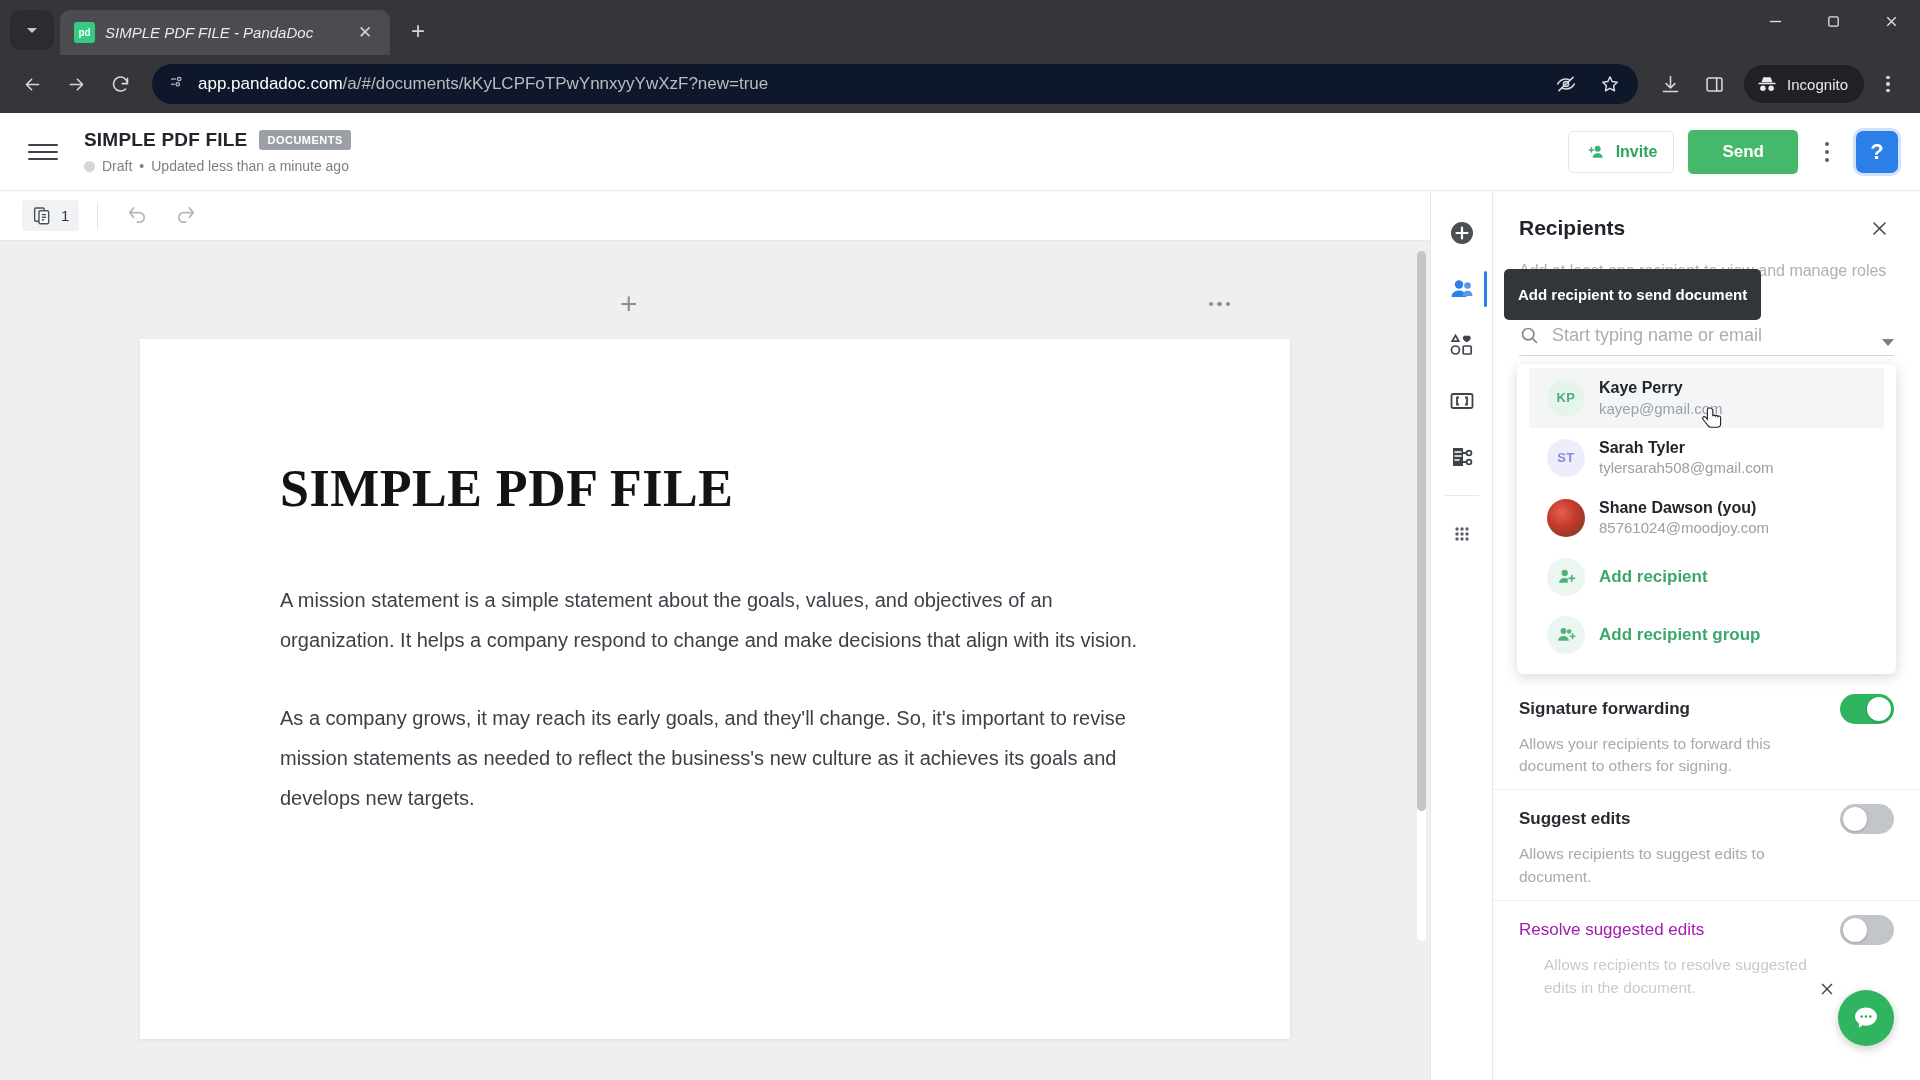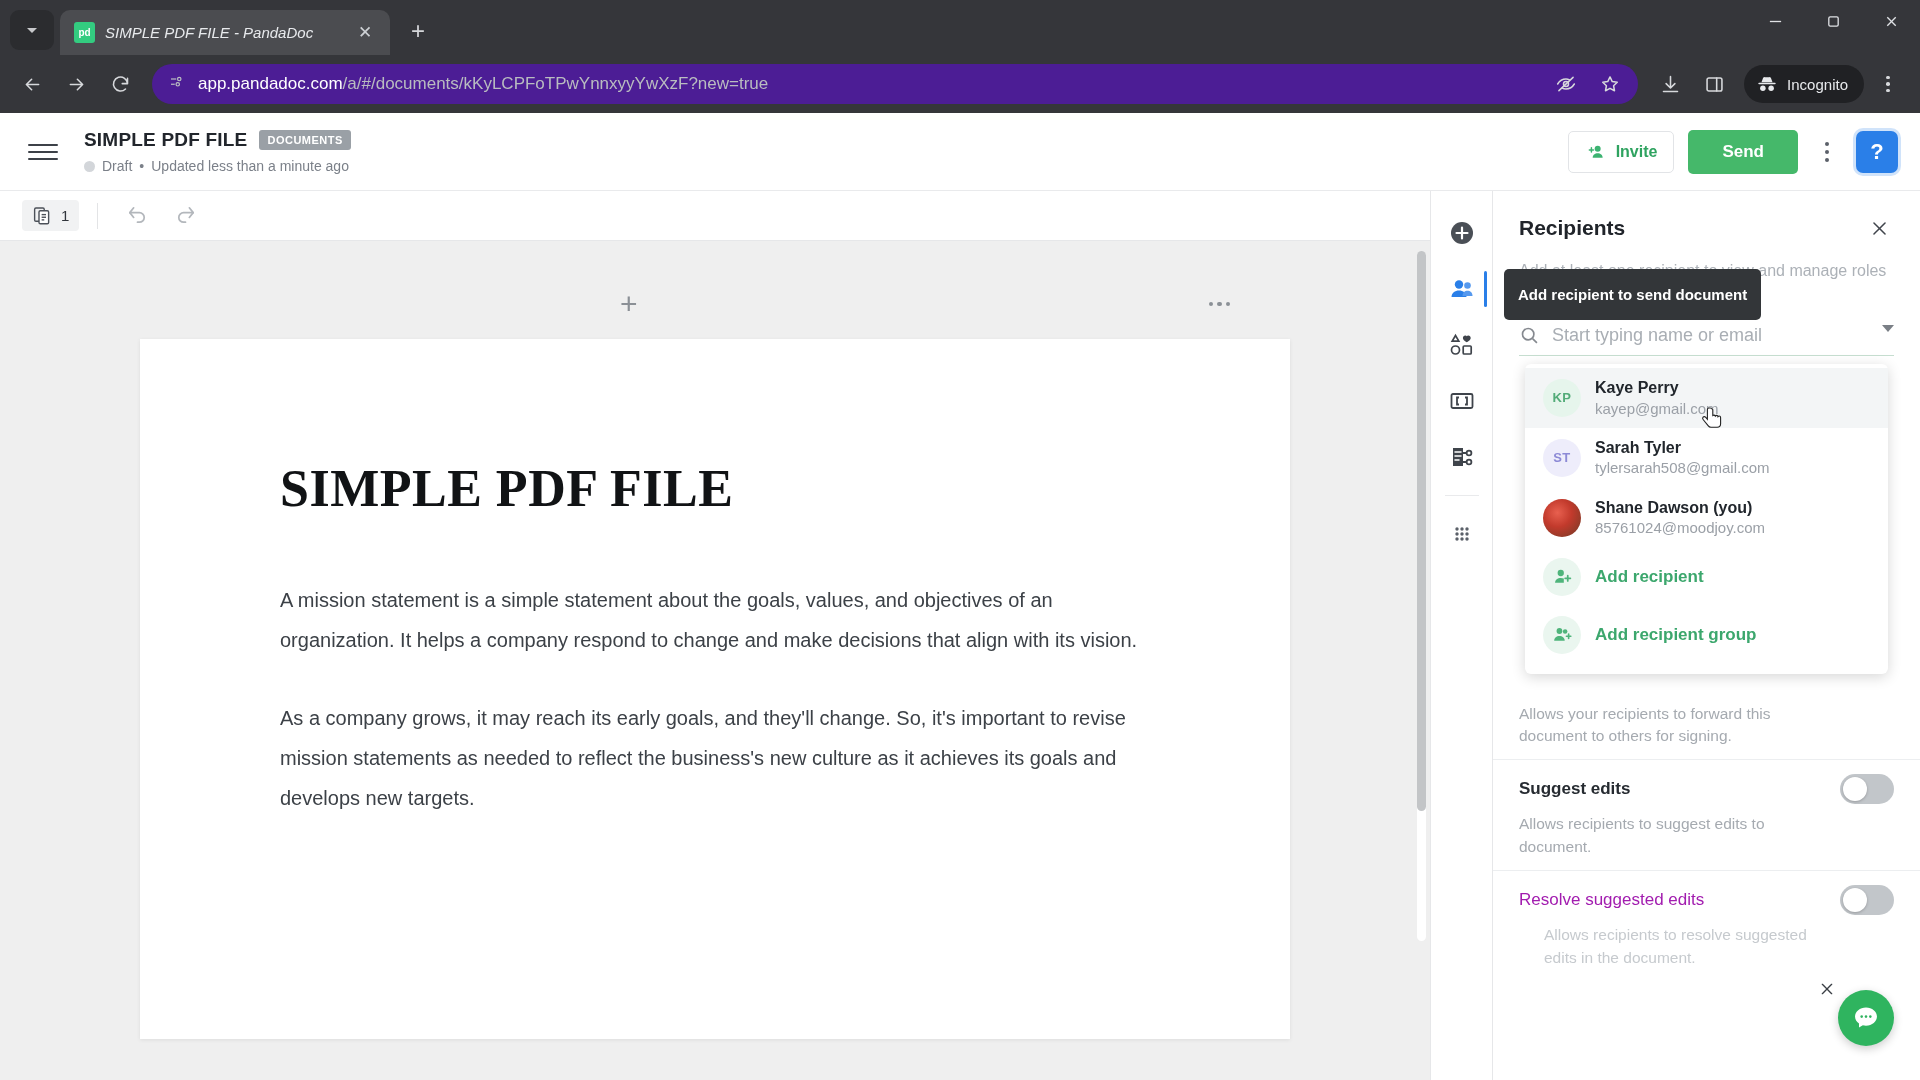--- a/index.html
+++ b/index.html
@@ -64,21 +64,21 @@
     display: flex; align-items: center; padding: 0 12px; gap: 4px;
     flex: none;
   }
   .navicon {
     width: 40px; height: 40px; border-radius: 50%;
     display: flex; align-items: center; justify-content: center; cursor: pointer;
   }
   .navicon svg { width: 21px; height: 21px; stroke: #d7d9dc; fill: none; stroke-width: 1.8;
                  stroke-linecap: round; stroke-linejoin: round; }
   .omnibox {
-    flex: 1; height: 40px; background: #4c1d95; border-radius: 20px;
+    flex: 1; height: 40px; background: #0f172a; border-radius: 20px;
     display: flex; align-items: center; padding: 0 8px 0 16px; margin: 0 8px;
     gap: 12px; cursor: text;
   }
   .omni-lock svg { width: 18px; height: 18px; stroke: #bcbfc3; fill: none; stroke-width: 1.6; }
   .omni-url { flex: 1; color: #e9eaec; font-size: 17px; white-space: nowrap; overflow: hidden; }
   .omni-url .host { color: #ffffff; }
   .omni-url .path { color: #b9bcc0; }
   .omni-right { display: flex; align-items: center; gap: 4px; }
   .omni-right .navicon svg { width: 20px; height: 20px; }
 
@@ -214,35 +214,35 @@
 
   .panel-hint { padding: 6px 26px 0; font-size: 16px; color: #acb1b7; line-height: 1.5; }
 
   .tooltip {
     position: absolute; left: 11px; top: 78px; z-index: 40;
     background: #333639; color: #fff; font-size: 15px; font-weight: bold;
     padding: 17px 14px; border-radius: 5px; white-space: nowrap;
   }
 
   .search-row {
-    margin: 18px 26px 0; display: flex; align-items: flex-start; gap: 12px;
+    margin: 18px 26px 0; display: flex; align-items: flex-end; gap: 12px;
     border-bottom: 1.5px solid #c6ded0; padding-bottom: 9px; cursor: text;
   }
   .search-row svg.sicon { width: 21px; height: 21px; stroke: #85898f; fill: none; stroke-width: 1.9; }
   .search-row input {
     flex: 1; border: none; outline: none; font-size: 18px; color: #2b3036;
     font-family: "Liberation Sans", sans-serif; background: transparent;
   }
   .search-row input::placeholder { color: #a9aeb4; }
   .caret-down { width: 0; height: 0; border-left: 6px solid transparent;
                 border-right: 6px solid transparent; border-top: 7px solid #7a7f86; cursor: pointer; }
 
   .dropdown {
-    margin: 8px 32px 0; background: #fff; border-radius: 6px;
-    box-shadow: 0 3px 14px rgba(0,0,0,.16); padding: 4px 0 10px; position: relative; z-index: 20;
+    margin: 8px 24px 0; background: #fff; border-radius: 6px;
+    box-shadow: 0 3px 14px rgba(0,0,0,.16); padding: 4px 12px 10px; position: relative; z-index: 20;
   }
   .rec-item {
     display: flex; align-items: center; gap: 14px; padding: 9px 18px; cursor: pointer;
   }
   .rec-item.hover { background: #f3f5f6; }
   .avatar {
     width: 38px; height: 38px; border-radius: 50%; flex: none;
     display: flex; align-items: center; justify-content: center;
     font-size: 13px; font-weight: bold; letter-spacing: .5px;
   }
@@ -612,20 +612,26 @@
                   <circle cx="15" cy="8.5" r="2.6"></circle>
                   <path d="M19 11.5v5M16.5 14h5" stroke="#4fb47b" stroke-width="1.9" stroke-linecap="round" fill="none"></path>
                 </svg>
             </span>
             <span>Add recipient group</span>
           </div>
         </div>
 
         <div class="settings">
           <div class="set-block">
+            <div class="set-row">
+              <span class="set-label">Signature forwarding</span>
+              <span class="toggle on">
+                  <i></i>
+                </span>
+            </div>
             <div class="set-desc">Allows your recipients to forward this document to others for signing.</div>
           </div>
           <div class="set-block">
             <div class="set-row">
               <span class="set-label">Suggest edits</span>
               <span class="toggle">
                   <i></i>
                 </span>
             </div>
             <div class="set-desc">Allows recipients to suggest edits to document.</div>

